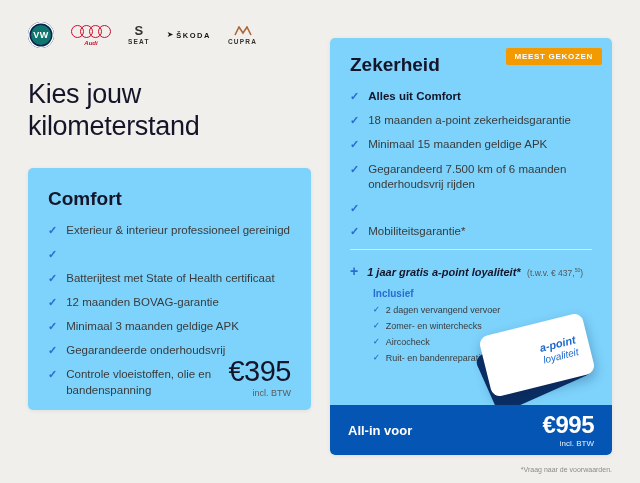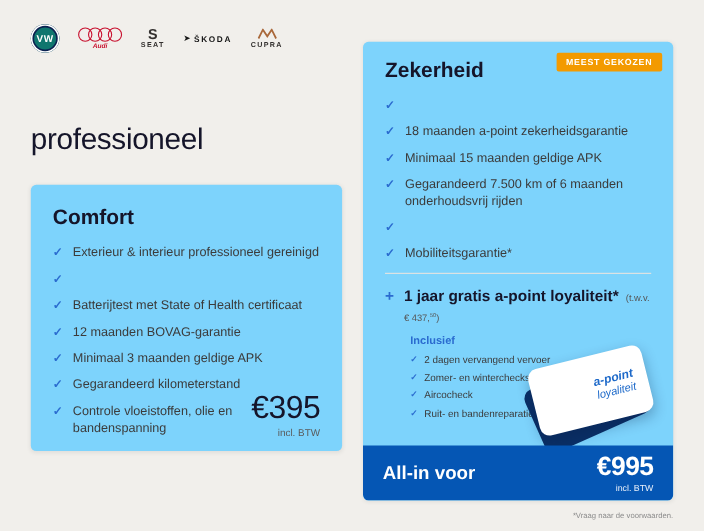--- a/index.html
+++ b/index.html
@@ -50,21 +50,21 @@
   .check-item.bold .check-text{font-weight:bold;color:#15152a;}
 
   .price-block{position:absolute;right:20px;bottom:12px;text-align:right;color:#15152a;}
   .price-big{font-size:29px;font-weight:500;letter-spacing:-0.5px;line-height:1;}
   .price-note{font-size:9px;color:#5a5a5a;margin-top:2px;}
 
   .divider{border:none;border-top:1px solid #e6e4e0;margin:5px 0 12px;}
 
   .loyalty-row{display:flex;gap:9px;align-items:baseline;margin-bottom:8px;}
   .plus{color:#2a6bcf;font-weight:bold;font-size:14px;line-height:1;flex:0 0 auto;}
-  .loyalty-title{font-size:14px;font-weight:bold;color:#15152a;}
+  .loyalty-title{font-size:11px;font-weight:bold;color:#15152a;font-style:italic;}
   .loyalty-value{font-size:8.5px;color:#555;margin-left:2px;}
   .loyalty-value sup{font-size:60%;}
 
   .inclusief{margin-left:23px;width:150px;}
   .inclusief-label{color:#2a6bcf;font-size:10px;font-weight:bold;margin-bottom:6px;}
   .sub-list .check-item{font-size:9px;margin-bottom:5px;gap:6px;line-height:1.25;}
   .sub-list .check{font-size:8px;}
 
   .loyalty-visual{position:absolute;right:16px;top:280px;width:116px;height:80px;}
   .loyalty-visual::before{content:"";position:absolute;left:2px;bottom:2px;width:104px;
@@ -74,21 +74,21 @@
                 border-radius:9px;transform:rotate(-14deg);
                 box-shadow:0 5px 12px rgba(10,30,70,.3);
                 display:flex;flex-direction:column;justify-content:center;
                 align-items:flex-end;padding:6px 12px;box-sizing:border-box;}
   .loyalty-card .l1{color:#1d69c9;font-weight:bold;font-size:11px;font-style:italic;line-height:1.1;}
   .loyalty-card .l2{color:#1d69c9;font-size:10px;font-style:italic;line-height:1.1;}
 
   .allin-bar{position:absolute;left:0;right:0;bottom:0;height:50px;background:#0556b4;
              border-radius:0 0 5px 5px;display:flex;align-items:center;
              justify-content:space-between;padding:0 18px;box-sizing:border-box;}
-  .allin-label{color:#fff;font-size:17px;font-weight:bold;}
+  .allin-label{color:#fff;font-size:13px;font-weight:bold;}
   .allin-price{text-align:right;color:#fff;}
   .allin-price .price-big{font-size:24px;font-weight:600;}
   .allin-price .price-note{color:#eaf1fb;font-size:8px;}
 
   .footnote{position:absolute;right:28px;bottom:10px;font-size:7px;color:#8b8b8b;}
 </style>
 </head>
 <body>
 
 <div class="stage">
@@ -118,22 +118,22 @@
     </div>
     <div class="brand">
       <svg class="cupra-mark" width="18" height="10" viewBox="0 0 18 10">
         <polyline points="1,9 5,1 9,7 13,1 17,9" fill="none" stroke="#a9683a" stroke-width="1.6"></polyline>
       </svg>
       <span class="brand-label">CUPRA</span>
     </div>
   </div>
 
   <h1 class="page-title">
-    <br>
-    <span>professioneel</span>
+    <span>Kies jouw</span><br>
+    <span>kilometerstand</span>
   </h1>
 
   <div class="card card-comfort">
     <h2 class="card-title">Comfort</h2>
     <ul class="check-list">
       <li class="check-item">
           <span class="check">✓</span>
           <span class="check-text">Exterieur &amp; interieur professioneel gereinigd</span>
         </li>
       <li class="check-item">
@@ -146,39 +146,40 @@
       <li class="check-item">
           <span class="check">✓</span>
           <span class="check-text">12 maanden BOVAG-garantie</span>
         </li>
       <li class="check-item">
           <span class="check">✓</span>
           <span class="check-text">Minimaal 3 maanden geldige APK</span>
         </li>
       <li class="check-item">
           <span class="check">✓</span>
-          <span class="check-text">Gegarandeerd kilometerstand</span>
+          <span class="check-text">Gegarandeerde onderhoudsvrij</span>
         </li>
       <li class="check-item">
           <span class="check">✓</span>
           <span class="check-text">Controle vloeistoffen, olie en bandenspanning</span>
         </li>
     </ul>
     <div class="price-block">
       <div class="price-big">€395</div>
       <div class="price-note">incl. BTW</div>
     </div>
   </div>
 
   <div class="card card-zekerheid">
     <span class="badge">MEEST GEKOZEN</span>
     <h2 class="card-title">Zekerheid</h2>
     <ul class="check-list">
       <li class="check-item bold">
           <span class="check">✓</span>
+          <span class="check-text">Alles uit Comfort</span>
         </li>
       <li class="check-item">
           <span class="check">✓</span>
           <span class="check-text">18 maanden a-point zekerheidsgarantie</span>
         </li>
       <li class="check-item">
           <span class="check">✓</span>
           <span class="check-text">Minimaal 15 maanden geldige APK</span>
         </li>
       <li class="check-item">

